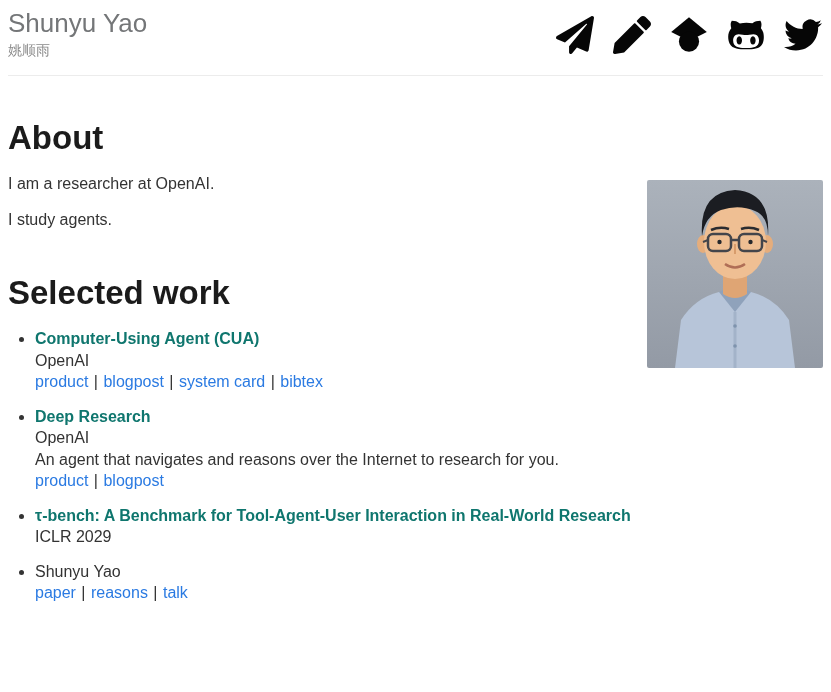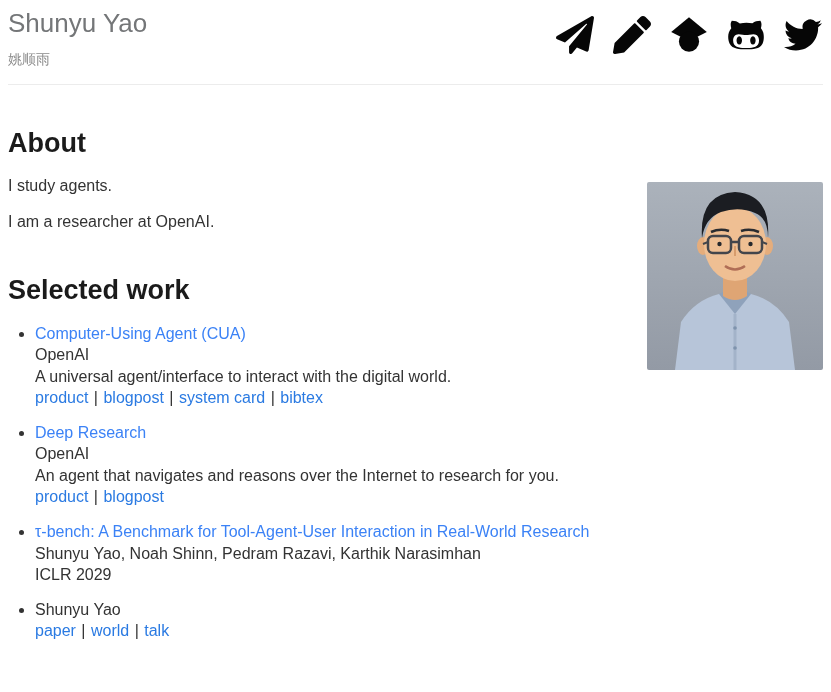--- a/index.html
+++ b/index.html
@@ -7,36 +7,36 @@
   html,body{margin:0;padding:0;}
   body{
     width:831px;height:692px;overflow:hidden;background:#ffffff;
     color:var(--body);
     font-family:"Liberation Sans","DejaVu Sans",sans-serif;
   }
   .page{padding:0 8px;border-radius:20px;}
   
   .site-header{display:flex;justify-content:space-between;align-items:flex-start;padding-top:9px;}
   .site-title{font-size:26px;font-weight:300;color:var(--muted);margin:0;line-height:1.15;}
-  .site-subtitle{font-size:14px;color:#8a8a8a;margin-top:12px;}
+  .site-subtitle{font-size:14px;color:#8a8a8a;margin-top:3px;}
   .icons{display:flex;gap:19px;align-items:center;margin-top:7px;margin-right:1px;}
   .icon-link{display:block;width:38px;height:38px;color:#060606;text-decoration:none;}
   .icon-link svg{width:100%;height:100%;display:block;fill:currentColor;}
   .header-divider{border:none;border-top:1px solid #ececec;margin:15px 0 0;}
   
-  h2{font-size:27px;font-weight:700;color:var(--heading);line-height:1.2;margin:42px 0 16px;}
+  h2{font-size:33px;font-weight:700;color:var(--heading);line-height:1.2;margin:42px 0 16px;}
   h2.selected{}
   p{font-size:16px;line-height:1.35;margin:0 0 14px;}
   
   .portrait{float:right;width:176px;height:188px;margin:7px 0 16px 18px;border-radius:2px;overflow:hidden;}
   .portrait svg{display:block;width:100%;height:100%;}
   
   ul.work-list{margin:2px 0 0;padding-left:27px;}
   ul.work-list li{margin-bottom:13px;font-size:16px;line-height:1.345;}
-  .work-title{font-weight:400;color:#3b82f6;}
+  .work-title{font-weight:700;color:#0f766e;}
   .work-links a{color:var(--link);text-decoration:none;}
   .sep{color:#333;margin:0 1px;}
 </style>
 </head>
 <body>
 
 <div class="page">
 
   <header class="site-header">
     <div>
@@ -113,43 +113,41 @@
         <line x1="115" y1="60" x2="120" y2="62" stroke="#43454b" stroke-width="2"></line>
 
         <circle cx="72.5" cy="62" r="2.2" fill="#26282c"></circle>
         <circle cx="103.5" cy="62" r="2.2" fill="#26282c"></circle>
 
         <path d="M88 64 v10" stroke="#d79c6c" stroke-width="2" fill="none"></path>
         <path d="M78 84 q10 7 20 0" stroke="#b06e56" stroke-width="2.5" fill="none"></path>
       </svg>
     </div>
 
+    <p>I am a researcher at OpenAI.</p>
     <p>I study agents.</p>
-    <p>I am a researcher at OpenAI.</p>
 
     <h2 class="selected">Selected work</h2>
 
     <ul class="work-list">
         <li>
           <div class="work-title">Computer-Using Agent (CUA)</div>
           <div class="work-line">OpenAI</div>
-          <div class="work-line">A universal agent/interface to interact with the digital world.</div>
           <div class="work-links"><a href="#">product</a><span class="sep"> | </span><a href="#">blogpost</a><span class="sep"> | </span><a href="#">system card</a><span class="sep"> | </span><a href="#">bibtex</a></div>
         </li>
         <li>
           <div class="work-title">Deep Research</div>
           <div class="work-line">OpenAI</div>
           <div class="work-line">An agent that navigates and reasons over the Internet to research for you.</div>
           <div class="work-links"><a href="#">product</a><span class="sep"> | </span><a href="#">blogpost</a></div>
         </li>
         <li>
           <div class="work-title">τ-bench: A Benchmark for Tool-Agent-User Interaction in Real-World Research</div>
-          <div class="work-line">Shunyu Yao, Noah Shinn, Pedram Razavi, Karthik Narasimhan</div>
           <div class="work-line">ICLR 2029</div>
         </li>
         <li>
           <div class="work-line">Shunyu Yao</div>
-          <div class="work-links"><a href="#">paper</a><span class="sep"> | </span><a href="#">world</a><span class="sep"> | </span><a href="#">talk</a></div>
+          <div class="work-links"><a href="#">paper</a><span class="sep"> | </span><a href="#">reasons</a><span class="sep"> | </span><a href="#">talk</a></div>
         </li>
       </ul>
   </main>
 
 </div>
 
 </body></html>

